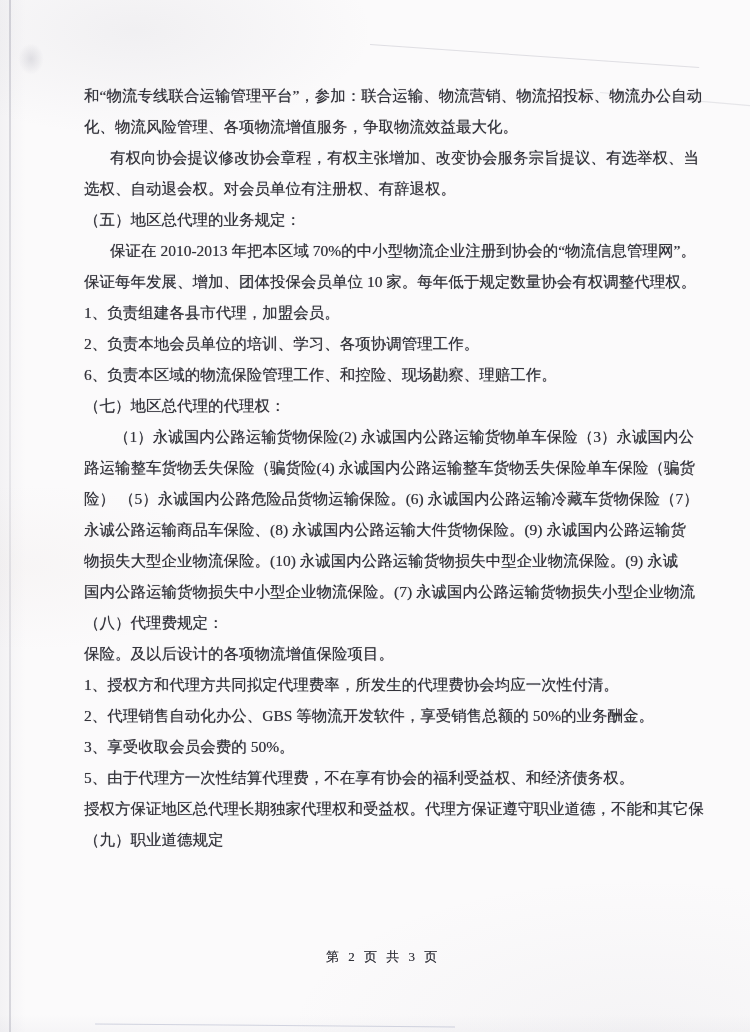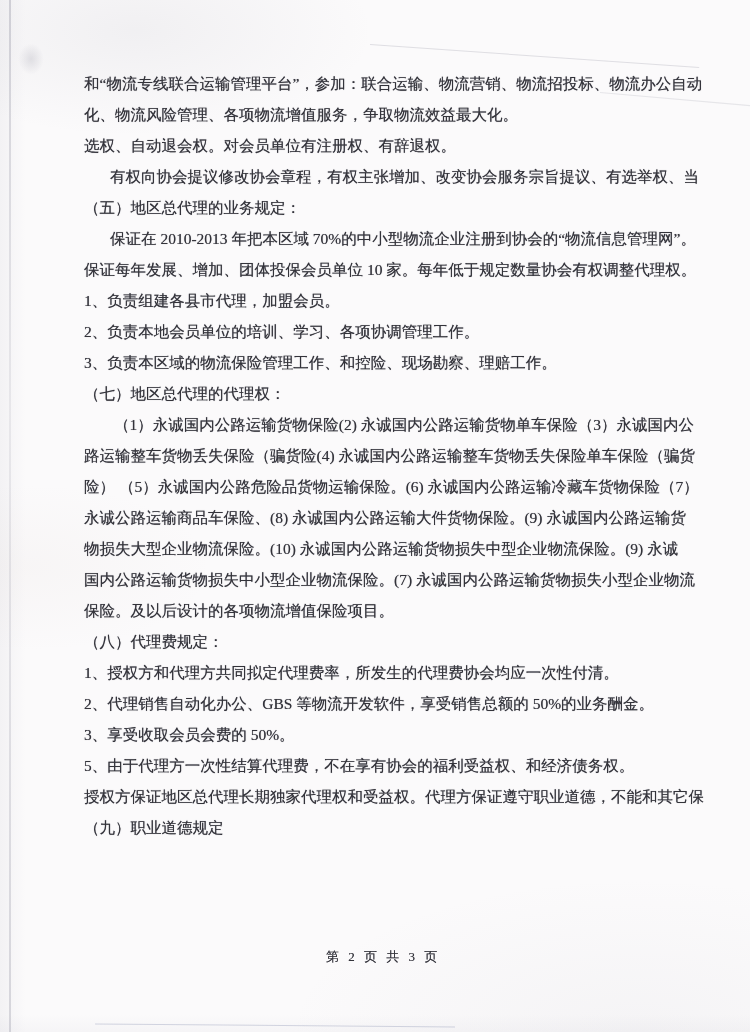--- a/index.html
+++ b/index.html
@@ -37,21 +37,21 @@
   .crease-top2 {
     position:absolute; left:600px; top:92px; width:200px; height:1px;
     background:rgba(150,150,165,0.20);
     transform:rotate(5deg); transform-origin:left center;
   }
   .scan-mark-bottom {
     position:absolute; left:95px; top:1025px; width:360px; height:1px;
     background:rgba(120,128,165,0.30);
     transform:rotate(0.5deg);
   }
-  .content { position:absolute; left:84px; top:68px; width:616px; }
+  .content { position:absolute; left:84px; top:80px; width:616px; }
   .line {
     font-size:15.5px; line-height:31px; height:31px;
     color: var(--ink, #34343b);
     white-space:nowrap;
     text-shadow:0 0 0.7px rgba(70,70,82,0.75);
   }
   .indent-1 { padding-left:26px; }
   .indent-2 { padding-left:30px; }
   .footer {
     position:absolute; left:8px; top:948px; width:750px;
@@ -67,37 +67,37 @@
 <div class="page">
   <div class="edge-left"></div>
   <div class="smudge-topleft"></div>
   <div class="crease-top"></div>
   <div class="crease-top2"></div>
   <div class="scan-mark-bottom"></div>
 
   <div class="content" id="lines-container">
       <div class="line indent-0">和“物流专线联合运输管理平台”，参加：联合运输、物流营销、物流招投标、物流办公自动</div>
       <div class="line indent-0">化、物流风险管理、各项物流增值服务，争取物流效益最大化。</div>
+      <div class="line indent-1">有权向协会提议修改协会章程，有权主张增加、改变协会服务宗旨提议、有选举权、当</div>
       <div class="line indent-0">选权、自动退会权。对会员单位有注册权、有辞退权。</div>
-      <div class="line indent-1">有权向协会提议修改协会章程，有权主张增加、改变协会服务宗旨提议、有选举权、当</div>
       <div class="line indent-0">（五）地区总代理的业务规定：</div>
       <div class="line indent-1">保证在 2010-2013 年把本区域 70%的中小型物流企业注册到协会的“物流信息管理网”。</div>
       <div class="line indent-0">保证每年发展、增加、团体投保会员单位 10 家。每年低于规定数量协会有权调整代理权。</div>
       <div class="line indent-0">1、负责组建各县市代理，加盟会员。</div>
       <div class="line indent-0">2、负责本地会员单位的培训、学习、各项协调管理工作。</div>
-      <div class="line indent-0">3、负责本区域的物流保险管理工作、和控险、现场勘察、理赔工作。</div>
+      <div class="line indent-0">6、负责本区域的物流保险管理工作、和控险、现场勘察、理赔工作。</div>
       <div class="line indent-0">（七）地区总代理的代理权：</div>
       <div class="line indent-2">（1）永诚国内公路运输货物保险(2) 永诚国内公路运输货物单车保险（3）永诚国内公</div>
       <div class="line indent-0">路运输整车货物丢失保险（骗货险(4) 永诚国内公路运输整车货物丢失保险单车保险（骗货</div>
       <div class="line indent-0">险） （5）永诚国内公路危险品货物运输保险。(6) 永诚国内公路运输冷藏车货物保险（7）</div>
       <div class="line indent-0">永诚公路运输商品车保险、(8) 永诚国内公路运输大件货物保险。(9) 永诚国内公路运输货</div>
       <div class="line indent-0">物损失大型企业物流保险。(10) 永诚国内公路运输货物损失中型企业物流保险。(9) 永诚</div>
       <div class="line indent-0">国内公路运输货物损失中小型企业物流保险。(7) 永诚国内公路运输货物损失小型企业物流</div>
+      <div class="line indent-0">（八）代理费规定：</div>
       <div class="line indent-0">保险。及以后设计的各项物流增值保险项目。</div>
-      <div class="line indent-0">（八）代理费规定：</div>
       <div class="line indent-0">1、授权方和代理方共同拟定代理费率，所发生的代理费协会均应一次性付清。</div>
       <div class="line indent-0">2、代理销售自动化办公、GBS 等物流开发软件，享受销售总额的 50%的业务酬金。</div>
       <div class="line indent-0">3、享受收取会员会费的 50%。</div>
       <div class="line indent-0">5、由于代理方一次性结算代理费，不在享有协会的福利受益权、和经济债务权。</div>
       <div class="line indent-0">授权方保证地区总代理长期独家代理权和受益权。代理方保证遵守职业道德，不能和其它保</div>
       <div class="line indent-0">（九）职业道德规定</div>
     </div>
 
   <div class="footer">第 2 页 共 3 页</div>
 </div>

